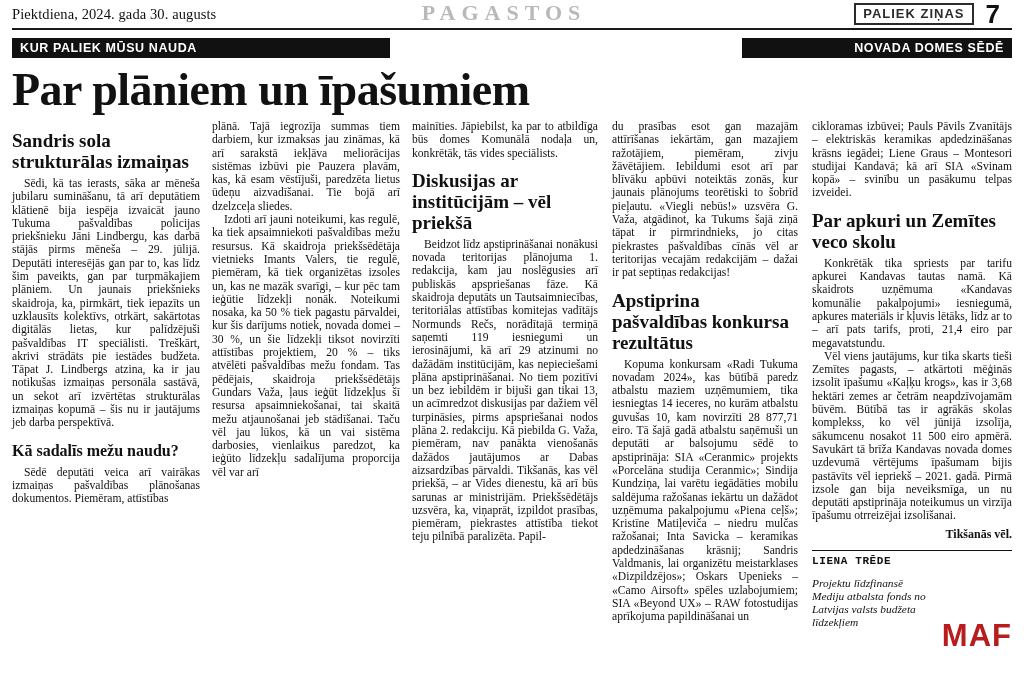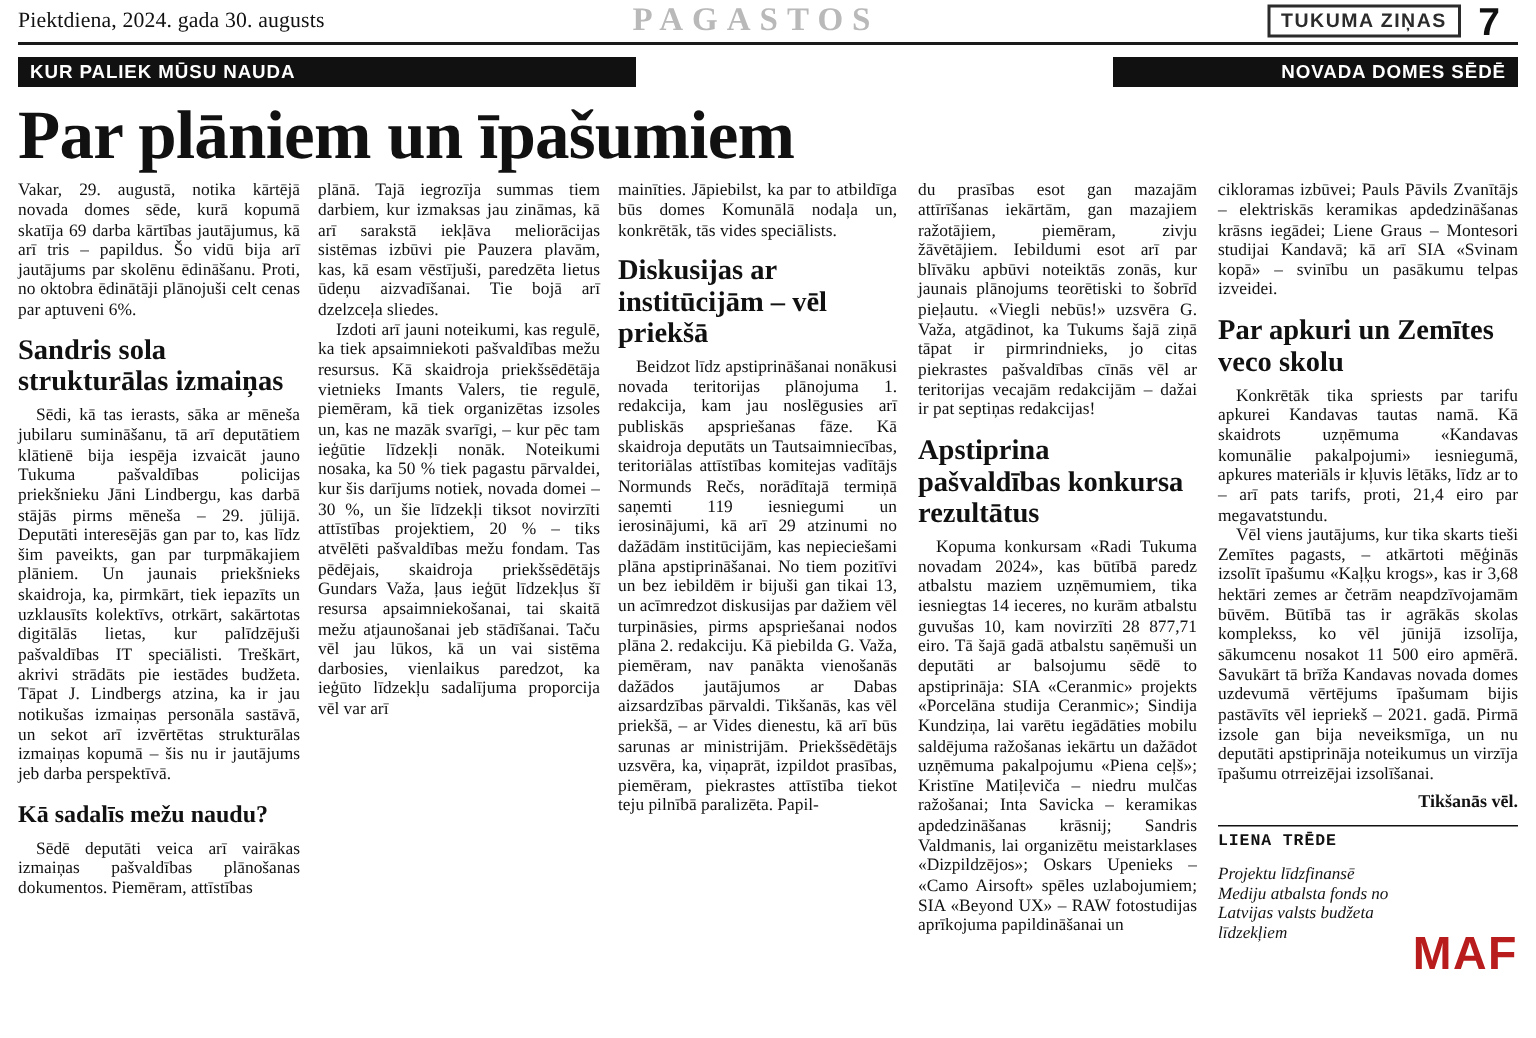--- a/index.html
+++ b/index.html
@@ -90,21 +90,21 @@
     font-family: "Liberation Sans", sans-serif;
     font-weight: bold;
     font-size: 12.5px;
     letter-spacing: 0.6px;
     display: flex;
     align-items: center;
     padding: 0 8px;
     height: 20px;
     box-sizing: border-box;
   }
-  .bar-left { width: 412px; }
+  .bar-left { width: 378px; }
   .bar-spacer { flex: 1; }
   .bar-right {
     width: 270px;
     justify-content: flex-end;
   }
 
   
   .headline {
     font-family: "Liberation Serif", serif;
     font-size: 46px;
@@ -198,37 +198,36 @@
 </style>
 </head>
 <body>
 
 <div class="page">
 
   <div class="masthead">
     <div class="masthead-date">Piektdiena, 2024. gada 30. augusts</div>
     <div class="masthead-center">PAGASTOS</div>
     <div class="masthead-right">
-      <div class="masthead-brand">TUKUMA  ZIŅAS</div>
+      <div class="masthead-brand">PALIEK  ZIŅAS</div>
       <div class="masthead-pageno">7</div>
     </div>
   </div>
 
   <div class="bars">
     <div class="bar bar-left">KUR PALIEK MŪSU NAUDA</div>
     <div class="bar-spacer"></div>
     <div class="bar bar-right">NOVADA DOMES SĒDĒ</div>
   </div>
 
   <h1 class="headline">Par plāniem un īpašumiem</h1>
 
   <div class="columns">
 
     <div class="col c1">
-      <p class="noind">Vakar, 29. augustā, notika kārtējā novada domes sēde, kurā kopumā skatīja 69 darba kārtības jautājumus, kā arī tris – papildus. Šo vidū bija arī jautājums par skolēnu ēdināšanu. Proti, no oktobra ēdinātāji plānojuši celt cenas par aptuveni 6%.</p>
       <h2 class="sub mt">Sandris sola strukturālas izmaiņas</h2>
       <p>Sēdi, kā tas ierasts, sāka ar mēneša jubilaru sumināšanu, tā arī deputātiem klātienē bija iespēja izvaicāt jauno Tukuma pašvaldības policijas priekšnieku Jāni Lindbergu, kas darbā stājās pirms mēneša – 29. jūlijā. Deputāti interesējās gan par to, kas līdz šim paveikts, gan par turpmākajiem plāniem. Un jaunais priekšnieks skaidroja, ka, pirmkārt, tiek iepazīts un uzklausīts kolektīvs, otrkārt, sakārtotas digitālās lietas, kur palīdzējuši pašvaldības IT speciālisti. Treškārt, akrivi strādāts pie iestādes budžeta. Tāpat J. Lindbergs atzina, ka ir jau notikušas izmaiņas personāla sastāvā, un sekot arī izvērtētas strukturālas izmaiņas kopumā – šis nu ir jautājums jeb darba perspektīvā.</p>
       <h3 class="kicker">Kā sadalīs mežu naudu?</h3>
       <p>Sēdē deputāti veica arī vairākas izmaiņas pašvaldības plānošanas dokumentos. Piemēram, attīstības</p>
     </div>
 
     <div class="col c2">
       <p class="noind topgap">plānā. Tajā iegrozīja summas tiem darbiem, kur izmaksas jau zināmas, kā arī sarakstā iekļāva meliorācijas sistēmas izbūvi pie Pauzera plavām, kas, kā esam vēstījuši, paredzēta lietus ūdeņu aizvadīšanai. Tie bojā arī dzelzceļa sliedes.</p>
       <p>Izdoti arī jauni noteikumi, kas regulē, ka tiek apsaimniekoti pašvaldības mežu resursus. Kā skaidroja priekšsēdētāja vietnieks Imants Valers, tie regulē, piemēram, kā tiek organizētas izsoles un, kas ne mazāk svarīgi, – kur pēc tam ieģūtie līdzekļi nonāk. Noteikumi nosaka, ka 50 % tiek pagastu pārvaldei, kur šis darījums notiek, novada domei – 30 %, un šie līdzekļi tiksot novirzīti attīstības projektiem, 20 % – tiks atvēlēti pašvaldības mežu fondam. Tas pēdējais, skaidroja priekšsēdētājs Gundars Važa, ļaus ieģūt līdzekļus šī resursa apsaimniekošanai, tai skaitā mežu atjaunošanai jeb stādīšanai. Taču vēl jau lūkos, kā un vai sistēma darbosies, vienlaikus paredzot, ka ieģūto līdzekļu sadalījuma proporcija vēl var arī</p>
     </div>

